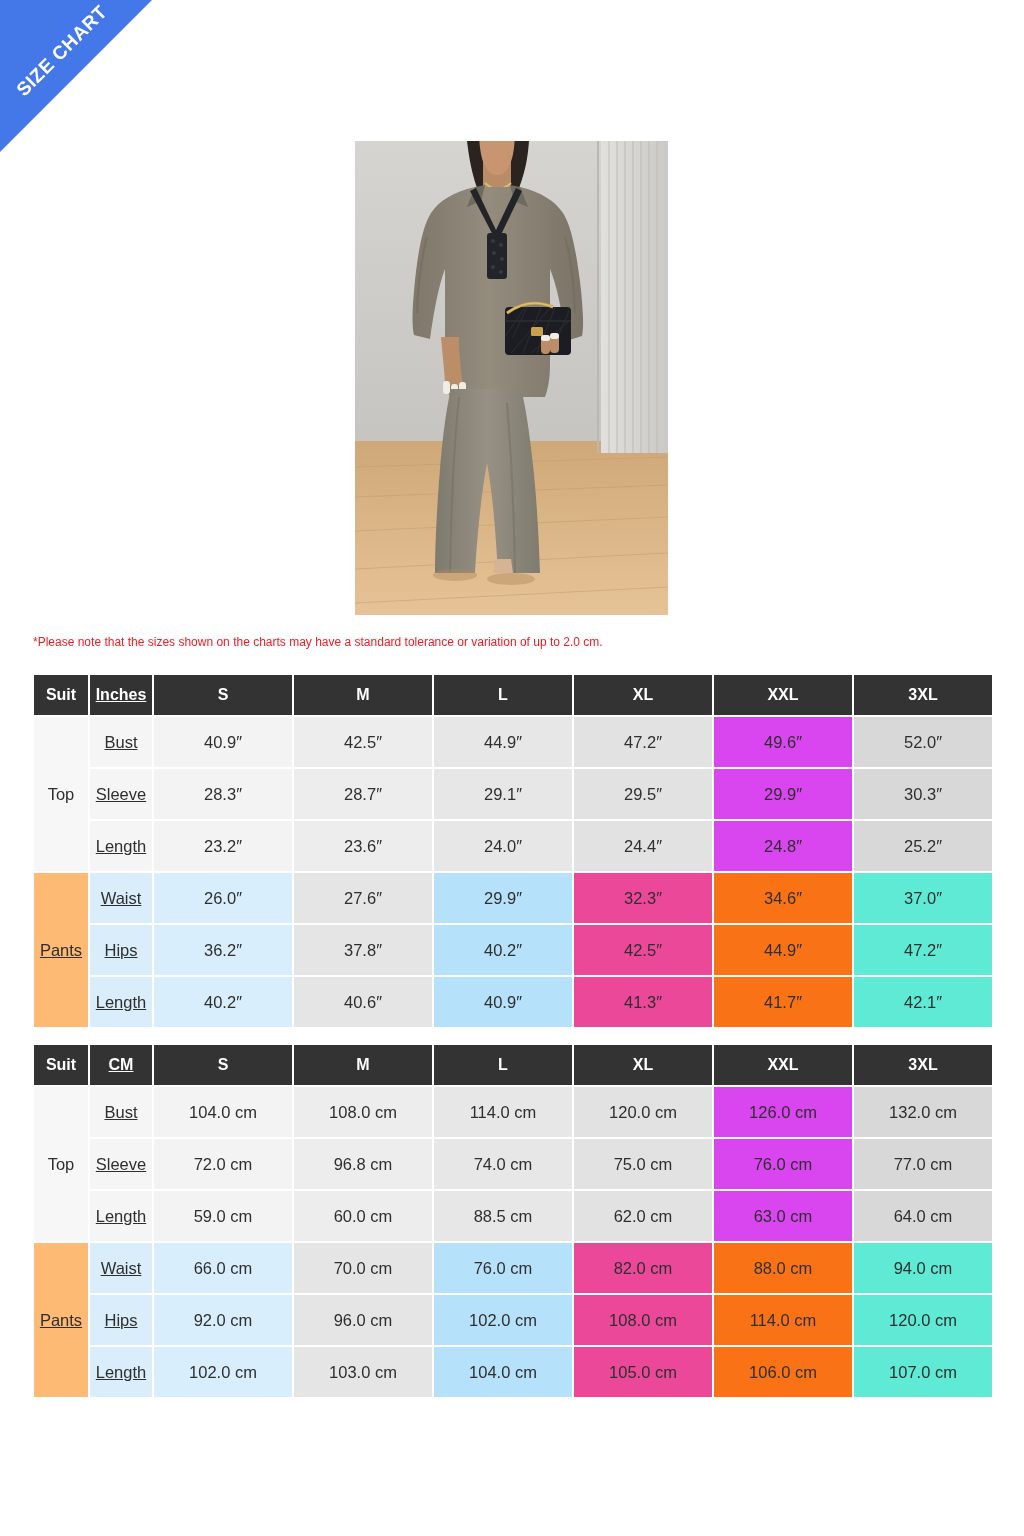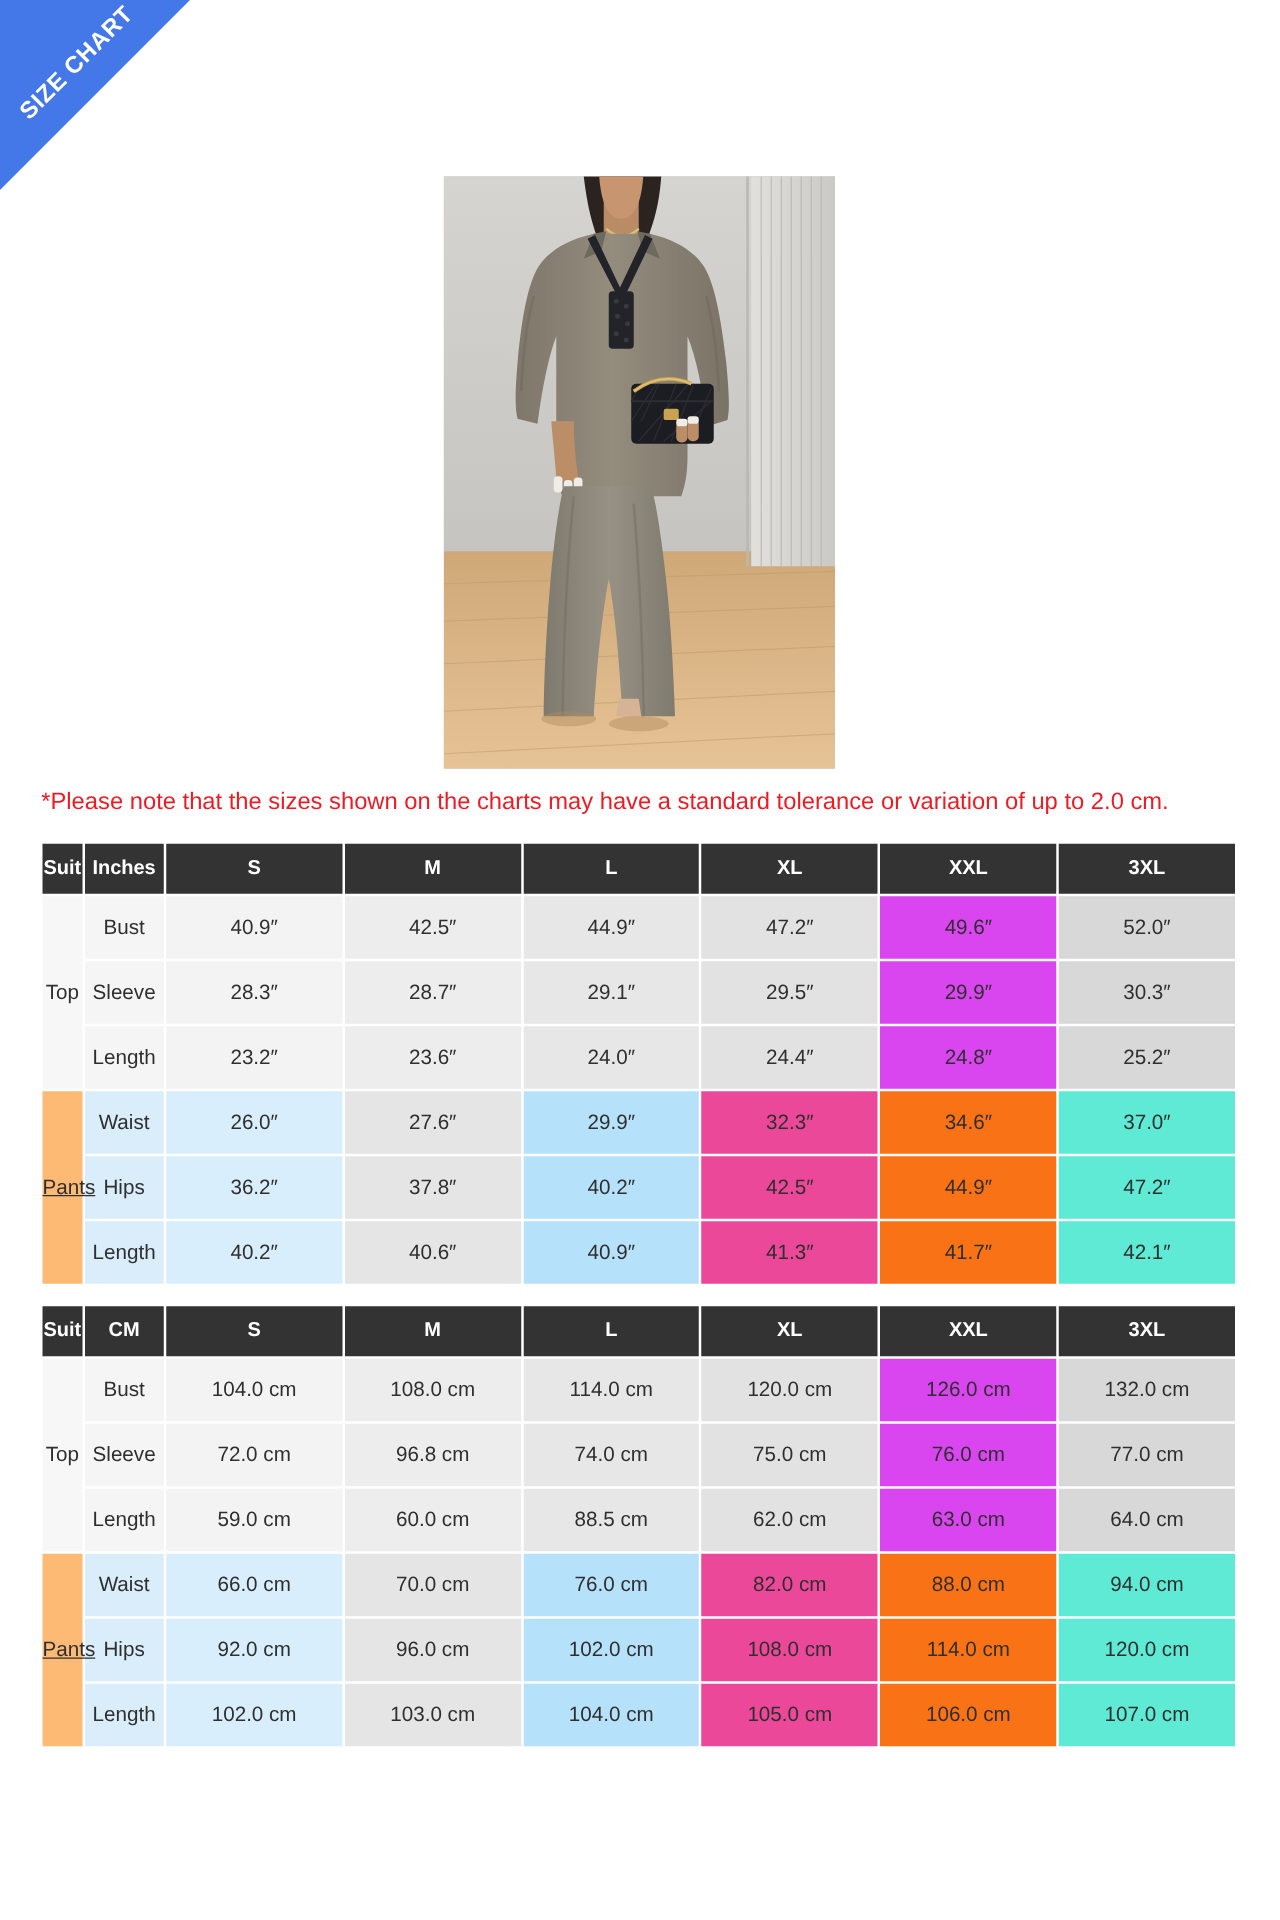--- a/index.html
+++ b/index.html
@@ -18,35 +18,35 @@
     color:#ffffff;font-weight:bold;font-size:19px;letter-spacing:.5px;
     text-align:center;white-space:nowrap;}
 
   
   .photo{position:absolute;left:355px;top:141px;width:313px;height:474px;
     overflow:hidden;background:#cfcdc9;}
   .photo svg{display:block;width:313px;height:474px;}
 
   
   .note{position:absolute;left:33px;top:632px;width:960px;
-    color:#ED1C24;font-size:19px;line-height:20px;white-space:nowrap;}
+    color:#ED1C24;font-size:12px;line-height:20px;white-space:nowrap;}
 
   
   table.sizechart{position:absolute;border-collapse:separate;border-spacing:2px;
     left:32px;width:958px;table-layout:fixed;}
   table.sizechart.t1{top:673px;}
   table.sizechart.t2{top:1043px;}
 
   table.sizechart th,table.sizechart td{
     padding:0;margin:0;height:50px;text-align:center;vertical-align:middle;
     font-size:16.5px;color:#2f2f2f;font-weight:normal;
   }
   table.sizechart th{background:#333333;color:#ffffff;font-weight:bold;font-size:16px;height:40px;}
-  th.c-suit,td.c-suit{width:31px;}
-  th.c-unit,td.c-unit{width:62px;}
+  th.c-suit,td.c-suit{width:54px;}
+  th.c-unit,td.c-unit{width:62px;text-decoration:underline;}
   th.c-size,td.c-size{width:138px;}
 
   
   td.grp-top{background:#F7F7F7;font-size:16px;}
   td.grp-pants{background:#fdba74;font-size:16px;text-decoration:underline;}
 
   
   td.lbl-top{background:#F5F5F5;font-size:15.5px;}
   td.lbl-pants{background:#D9EDFB;font-size:15.5px;}
 

